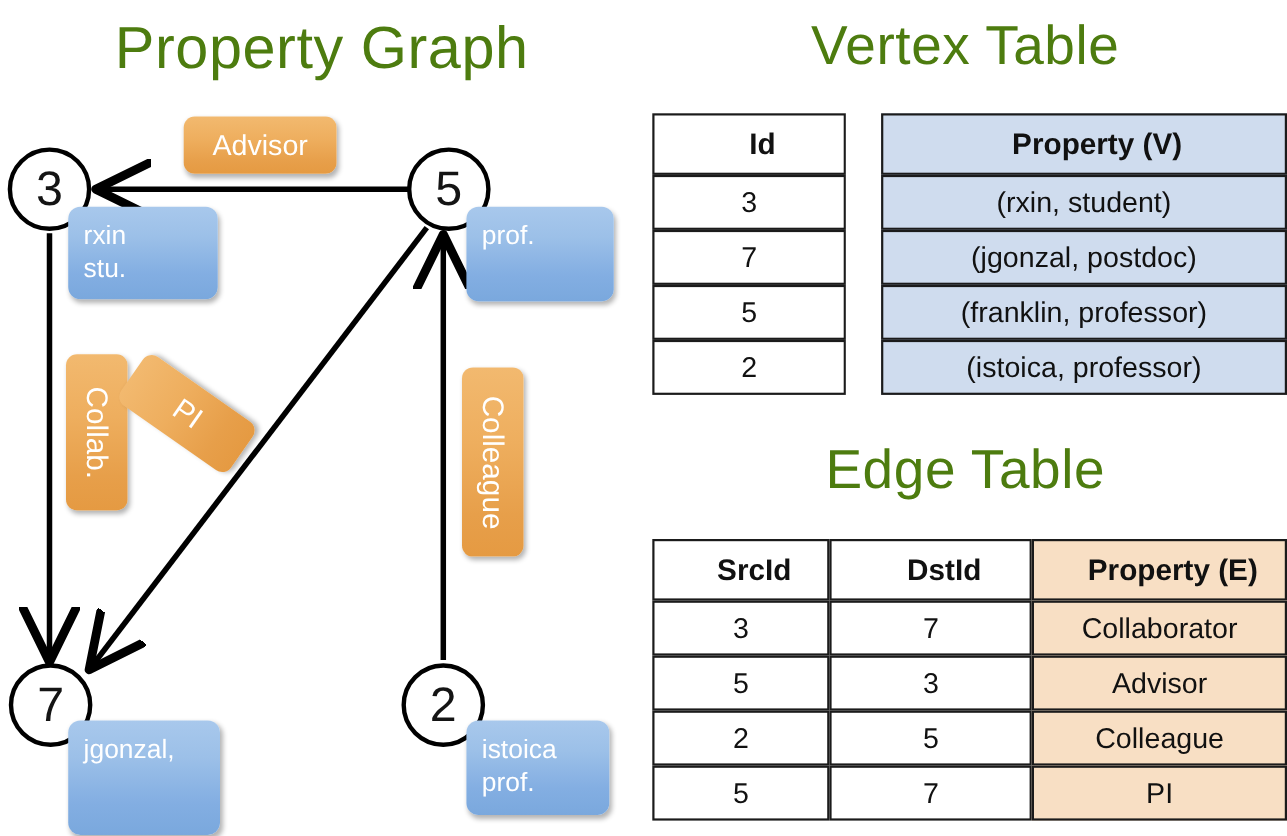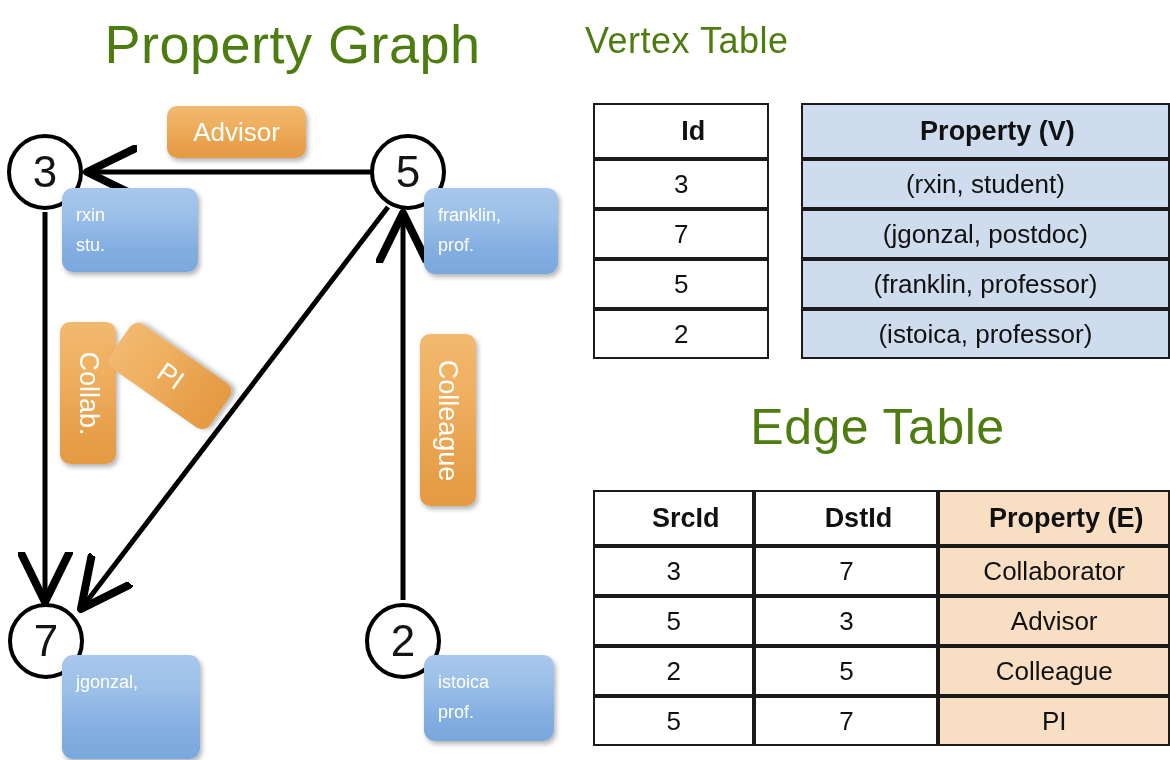--- a/index.html
+++ b/index.html
@@ -28,21 +28,22 @@
   #title-property-graph {
     left: 0; top: 14px;
     width: 585px;
     text-align: center;
     font-size: 54px;
     line-height: 60px;
   }
   #title-vertex-table {
     left: 585px; top: 12px;
     width: 585px;
-    font-size: 36px;
+    text-align: center;
+    font-size: 50px;
     line-height: 58px;
   }
   #title-edge-table {
     left: 585px; top: 398px;
     width: 585px;
     text-align: center;
     font-size: 50px;
     line-height: 58px;
   }
 
@@ -80,21 +81,21 @@
   #node-2 { left: 365px; top: 603px; }
 
   
   .prop-box {
     position: absolute;
     box-sizing: border-box;
     border-radius: 11px;
     background: linear-gradient(to bottom, #a8c8ec 0%, #9cc0e8 32%, #83aee2 72%, #7aa8dd 100%);
     box-shadow: 2px 3px 5px rgba(0,0,0,0.30);
     color: #ffffff;
-    font-size: 18px;
+    font-size: 24px;
     line-height: 30px;
     font-family: "Liberation Sans", sans-serif;
     font-weight: 400;
     padding: 12px 18px 0 14px;
     z-index: 8;
   }
   #prop-rxin     { left: 62px;  top: 188px; width: 136px; height: 84px; }
   #prop-franklin { left: 424px; top: 188px; width: 134px; height: 86px; }
   #prop-jgonzal  { left: 62px;  top: 655px; width: 138px; height: 104px; }
   #prop-istoica  { left: 424px; top: 655px; width: 130px; height: 86px; }
@@ -203,21 +204,20 @@
   <div class="node" id="node-3">3</div>
   <div class="node" id="node-5">5</div>
   <div class="node" id="node-7">7</div>
   <div class="node" id="node-2">2</div>
 
   <div class="prop-box" id="prop-rxin">
     <div>rxin</div>
     <div>stu.</div>
   </div>
   <div class="prop-box" id="prop-franklin">
-    <div>franklin,</div>
     <div>prof.</div>
   </div>
   <div class="prop-box" id="prop-jgonzal">
     <div>jgonzal,</div>
   </div>
   <div class="prop-box" id="prop-istoica">
     <div>istoica</div>
     <div>prof.</div>
   </div>
 

